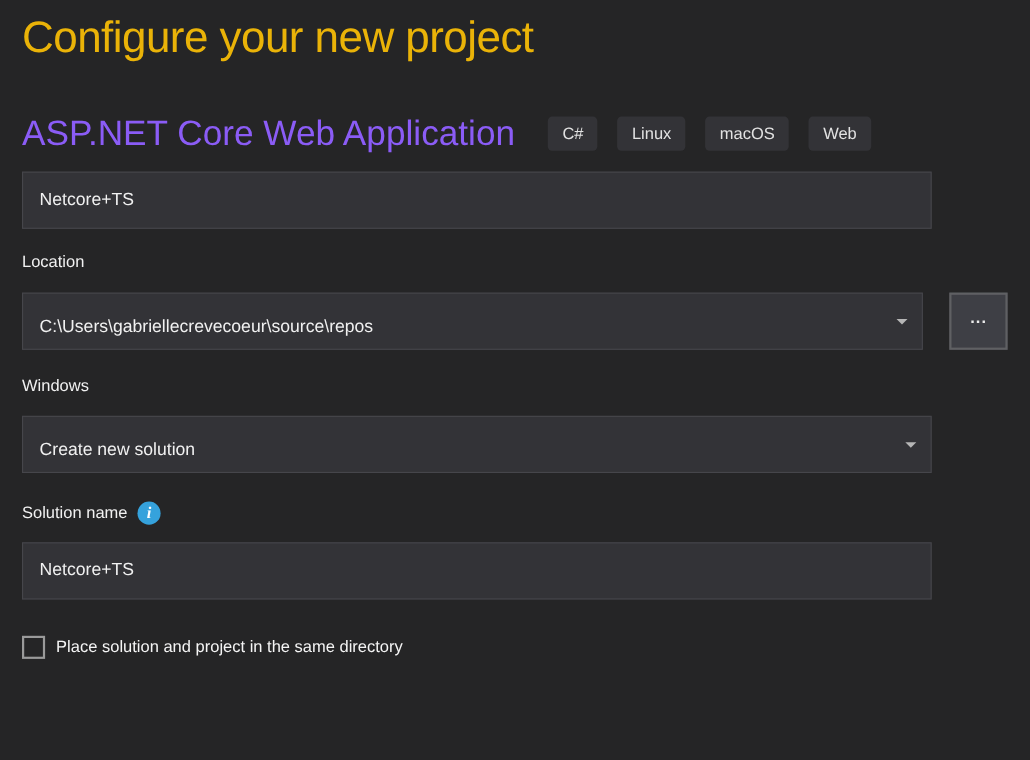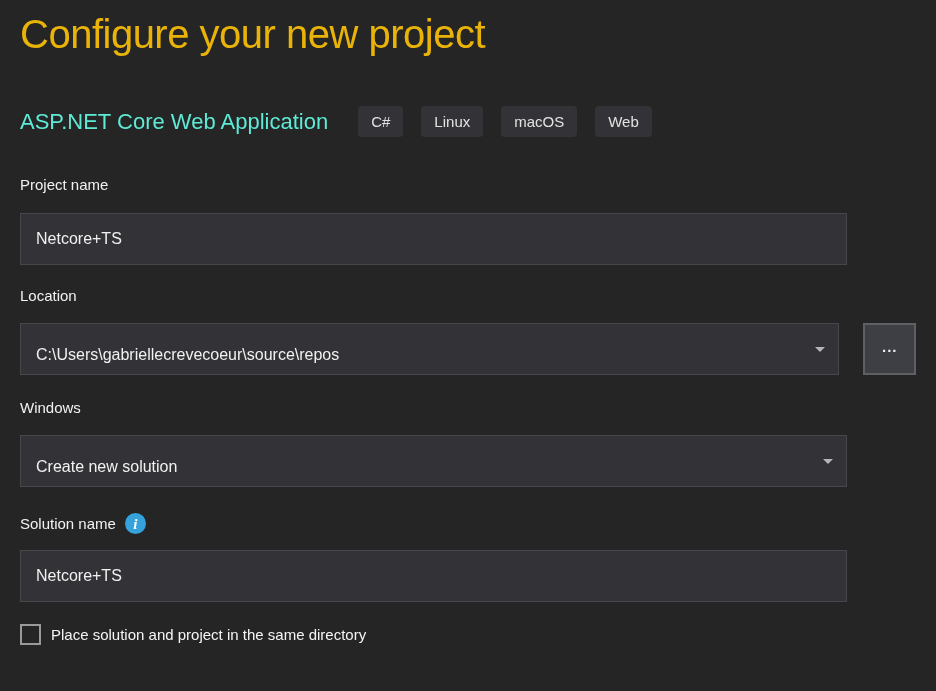--- a/index.html
+++ b/index.html
@@ -21,23 +21,23 @@
     color: #eab308;
     letter-spacing: -0.5px;
   }
 
   .template-row {
     margin-top: 48px;
     display: flex;
     align-items: center;
   }
   .template-name {
-    font-size: 22px;
+    font-size: 32px;
     line-height: 31px;
-    color: #5eead4;
+    color: #8b5cf6;
   }
   .tags {
     display: flex;
     gap: 18px;
     margin-left: 30px;
   }
   .tag {
     background: #333337;
     color: #e2e2e2;
     font-size: 15px;
@@ -132,21 +132,21 @@
     align-items: center;
     justify-content: center;
     font-family: "Liberation Serif", serif;
     font-size: 15px;
     font-weight: bold;
     font-style: italic;
     flex: 0 0 auto;
   }
 
   .checkbox-row {
-    margin-top: 22px;
+    margin-top: 33px;
     display: flex;
     align-items: center;
     gap: 10px;
     text-align: center;
   }
   .checkbox {
     width: 21px;
     height: 21px;
     border: 2px solid #9a9a9a;
     background: transparent;
@@ -167,21 +167,20 @@
   <div class="template-row">
     <span class="template-name">ASP.NET Core Web Application</span>
     <span class="tags">
       <span class="tag">C#</span>
       <span class="tag">Linux</span>
       <span class="tag">macOS</span>
       <span class="tag">Web</span>
     </span>
   </div>
 
-  <div class="field-label mt-lbl1">Project name</div>
   <input type="text" class="text-input" value="Netcore+TS" style="">
 
   <div class="field-label mt-lbl2">Location</div>
   <div class="combo-row">
     <div class="combobox">
       <span>C:\Users\gabriellecrevecoeur\source\repos</span>
       <span class="chevron"></span>
     </div>
     <div class="browse-btn">...</div>
   </div>

